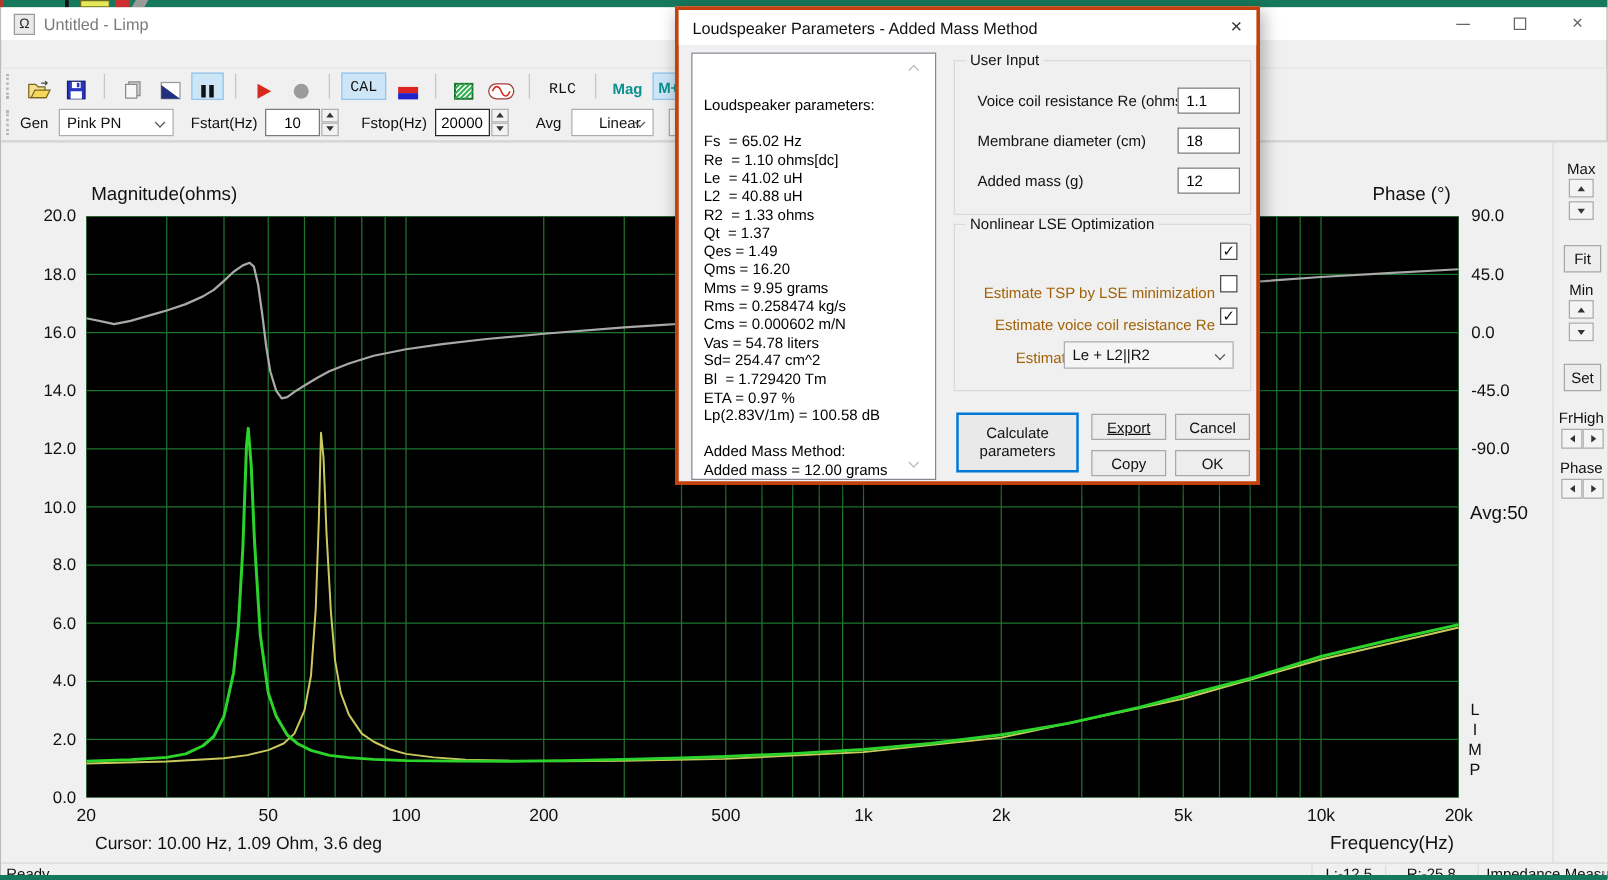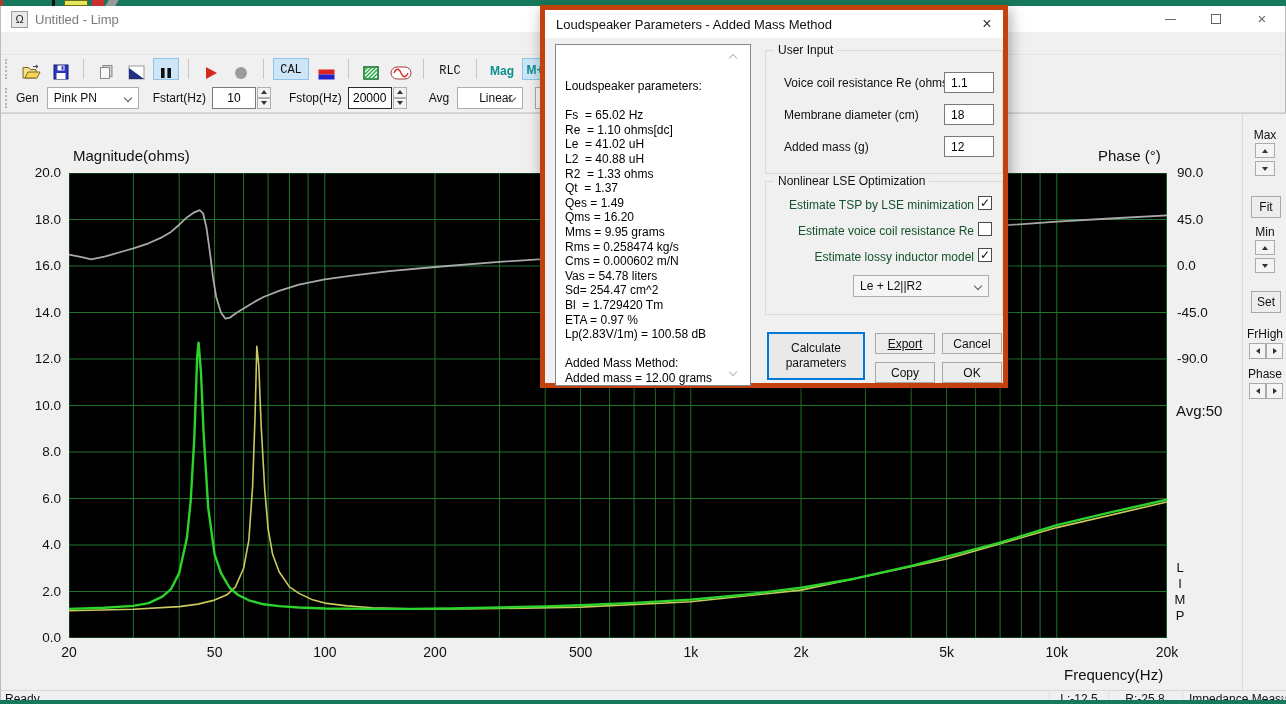--- a/index.html
+++ b/index.html
@@ -77,32 +77,32 @@
 
   
   #statusbar { position:absolute; left:0; top:684px; width:1286px; height:16px; background:#f0f0f0; border-top:1px solid #d7d7d7; font-size:12px; color:#111; }
   #sb-ready { position:absolute; left:4px; top:1px; }
   .sb-sep { position:absolute; top:1px; width:1px; height:14px; background:#dcdcdc; }
   .sb-cell { position:absolute; top:1px; text-align:center; }
   #sb-grip { position:absolute; right:3px; bottom:3px; width:8px; height:8px; }
   #sb-grip i { position:absolute; width:2px; height:2px; background:#b5b5b5; }
 
   
-  #dialog { position:absolute; left:540px; top:5px; width:468px; height:383px; background:#f0f0f0; border:5px solid #c2410c; box-shadow:2px 4px 14px rgba(0,0,0,.35); z-index:10; }
+  #dialog { position:absolute; left:540px; top:5px; width:468px; height:383px; background:#f0f0f0; border:3px solid #c2410c; box-shadow:2px 4px 14px rgba(0,0,0,.35); z-index:10; }
   #dlg-titlebar { position:absolute; left:0; top:0; width:100%; height:28px; background:#ffffff; }
   #dlg-title { position:absolute; left:11px; top:7px; font-size:13px; color:#111; }
   #dlg-close { position:absolute; right:5px; top:4px; width:22px; height:20px; display:flex; align-items:center; justify-content:center; font-size:16px; color:#333; }
   #dlg-listbox { position:absolute; left:10px; top:34px; width:196px; height:342px; background:#fff; border:1px solid #828790; font-size:12px; color:#000; padding:6px 0 0 9px; white-space:pre; overflow:hidden; }
   .param-line { line-height:14.6px; }
   .lb-chev { position:absolute; right:14px; }
   .groupbox { position:absolute; border:1px solid #dadada; }
   .grouplabel { position:absolute; top:-8px; left:8px; background:#f0f0f0; padding:0 4px; font-size:12px; color:#111; }
   .fld-label { position:absolute; font-size:12px; color:#111; }
   .fld-input { position:absolute; width:50px; height:21px; border:1px solid #7a7a7a; background:#fff; font-size:12px; font-family:"Liberation Sans",sans-serif; padding-left:6px; }
-  .chk-label { position:absolute; font-size:12px; color:#14532d; width:200px; text-align:right; }
+  .chk-label { position:absolute; font-size:12px; color:#a16207; width:200px; text-align:right;margin-top:31px; }
   .cb { position:absolute; left:212px; width:14px; height:14px; border:1px solid #4a4a4a; background:#fff; font-size:12px; line-height:13px; text-align:center; color:#111; }
   #model-combo { position:absolute; left:87px; top:93px; width:136px; background:#f5f5f5; }
   .dlg-btn { position:absolute; width:60px; height:21px; }
   #btn-calc { position:absolute; left:222px; top:322px; width:98px; height:48px; background:#e9e9e9; border:2px solid #0079d8; font-size:12px; color:#111; display:flex; align-items:center; justify-content:center; text-align:center; line-height:15px; }
 </style>
 </head>
 <body>
 
 <div id="screen">
 
@@ -294,20 +294,21 @@
           <span class="tick xtick" style="left: 323.823px; top: 530px;">100</span>
           <span class="tick xtick" style="left: 434px; top: 530px;">200</span>
           <span class="tick xtick" style="left: 579.646px; top: 530px;">500</span>
           <span class="tick xtick" style="left: 689.823px; top: 530px;">1k</span>
           <span class="tick xtick" style="left: 800px; top: 530px;">2k</span>
           <span class="tick xtick" style="left: 945.646px; top: 530px;">5k</span>
           <span class="tick xtick" style="left: 1055.82px; top: 530px;">10k</span>
           <span class="tick xtick" style="left: 1166px; top: 530px;">20k</span>
         </div>
       <span id="avg-badge">Avg:50</span>
+      <span id="cursor-readout">Cursor: 10.00 Hz, 1.09 Ohm, 3.6 deg</span>
       <span id="freq-label">Frequency(Hz)</span>
       <div id="limp-vertical">
           <div>L</div>
           <div>I</div>
           <div>M</div>
           <div>P</div>
         </div>
 
       <div id="right-controls">
         <span class="rc-label" style="top:14px;">Max</span>

